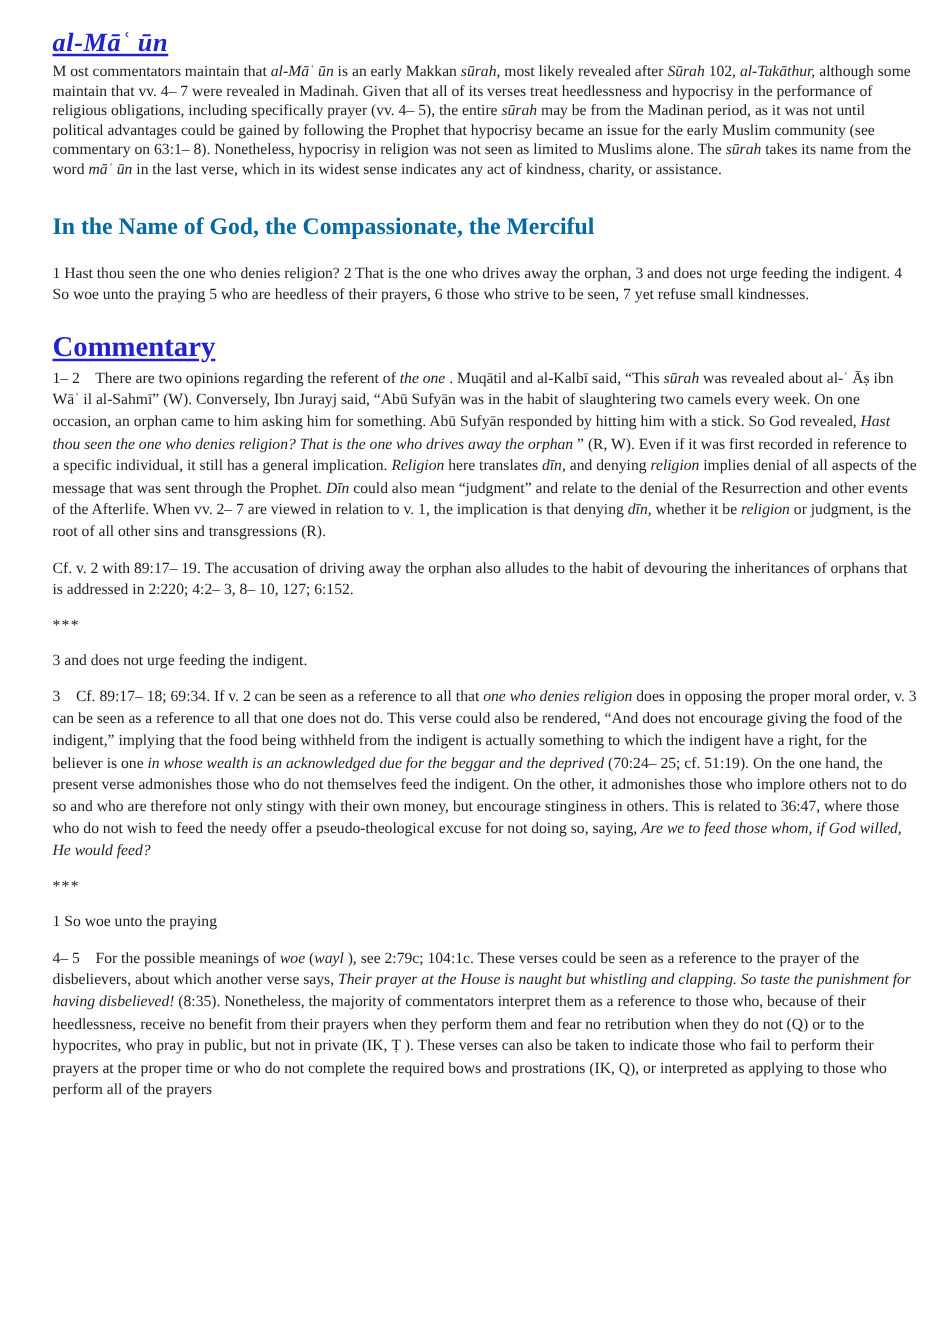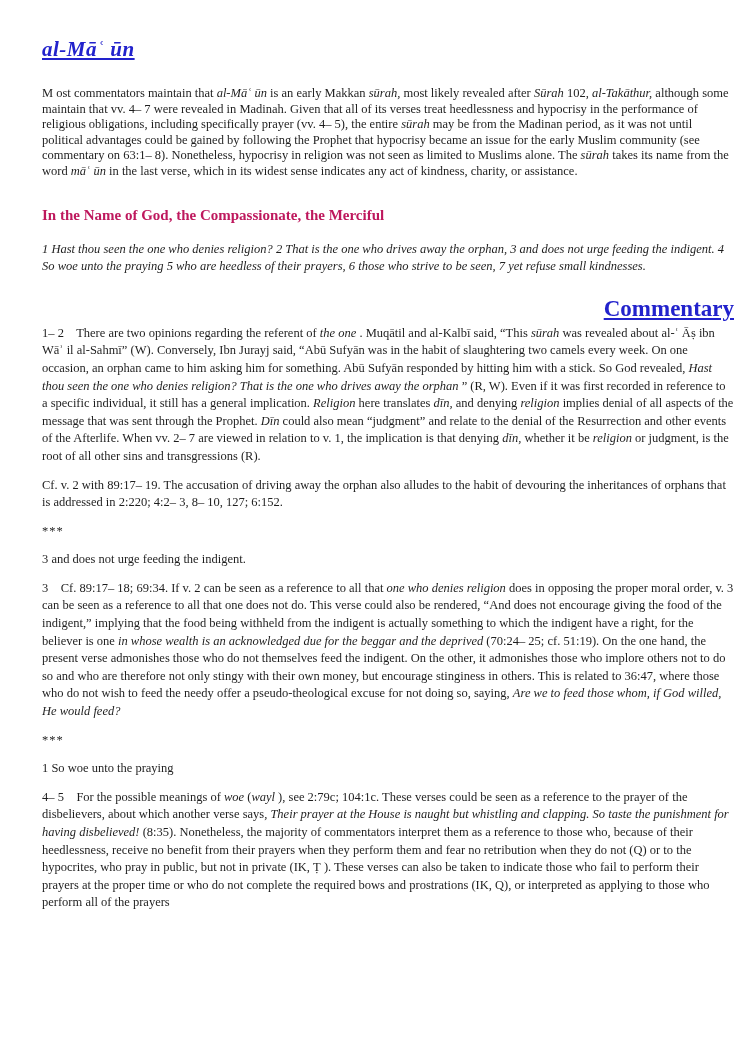--- a/index.html
+++ b/index.html
@@ -11,64 +11,62 @@
     width: 749px;
     height: 1061px;
     overflow: hidden;
     font-family: "Liberation Serif", "DejaVu Serif", serif;
     color: var(--text, #1e1e1e);
   }
   .page {
     box-sizing: border-box;
     width: 749px;
     height: 1061px;
-    padding: 31px 15px 0 42px;
+    padding: 16px 15px 0 42px;
     background: #ffffff;
   }
   .surah-title {
     margin: 6px 0 0 0;
     font-size: 21px;
     font-weight: bold;
     font-style: italic;
     color: var(--accent, #2222cc);
     text-decoration: underline;
     letter-spacing: 0.5px;
     display: inline-block;
   }
   .title-row { height: 34px; }
   .body-text {
     font-size: 12.5px;
     line-height: 17.6px;
     margin: 0;
     text-align: left;
   }
   .intro {
-    margin-top: 21px;
     line-height: 15.6px;
   }
   .bismillah {
     margin: 27px 0 0 0;
-    font-size: 15px;
+    font-size: 19px;
     font-weight: bold;
-    color: #be185d;
+    color: #0369a1;
     font-family: Liberation Serif, serif;
   }
   .translation {
     margin-top: 17px;
-    font-style: italic;
   }
   .commentary-title {
     margin: 20px 0 0 0;
     font-size: 23px;
     font-weight: bold;
     color: var(--accent, #2222cc);
     text-decoration: underline;
     display: inline-block;
   }
-  .commentary-title-row { height: 36px; text-align: right; }
+  .commentary-title-row { height: 36px; }
   .blocks .block { margin-top: 11px; }
   .blocks .block:first-child { margin-top: 13px; }
   .block.separator { letter-spacing: 1px; }
   i { font-style: italic; }
 </style>
 </head>
 <body style="--accent: #2222cc; --text: #1e1e1e;">
 
 <main class="page">
   <div class="title-row">

